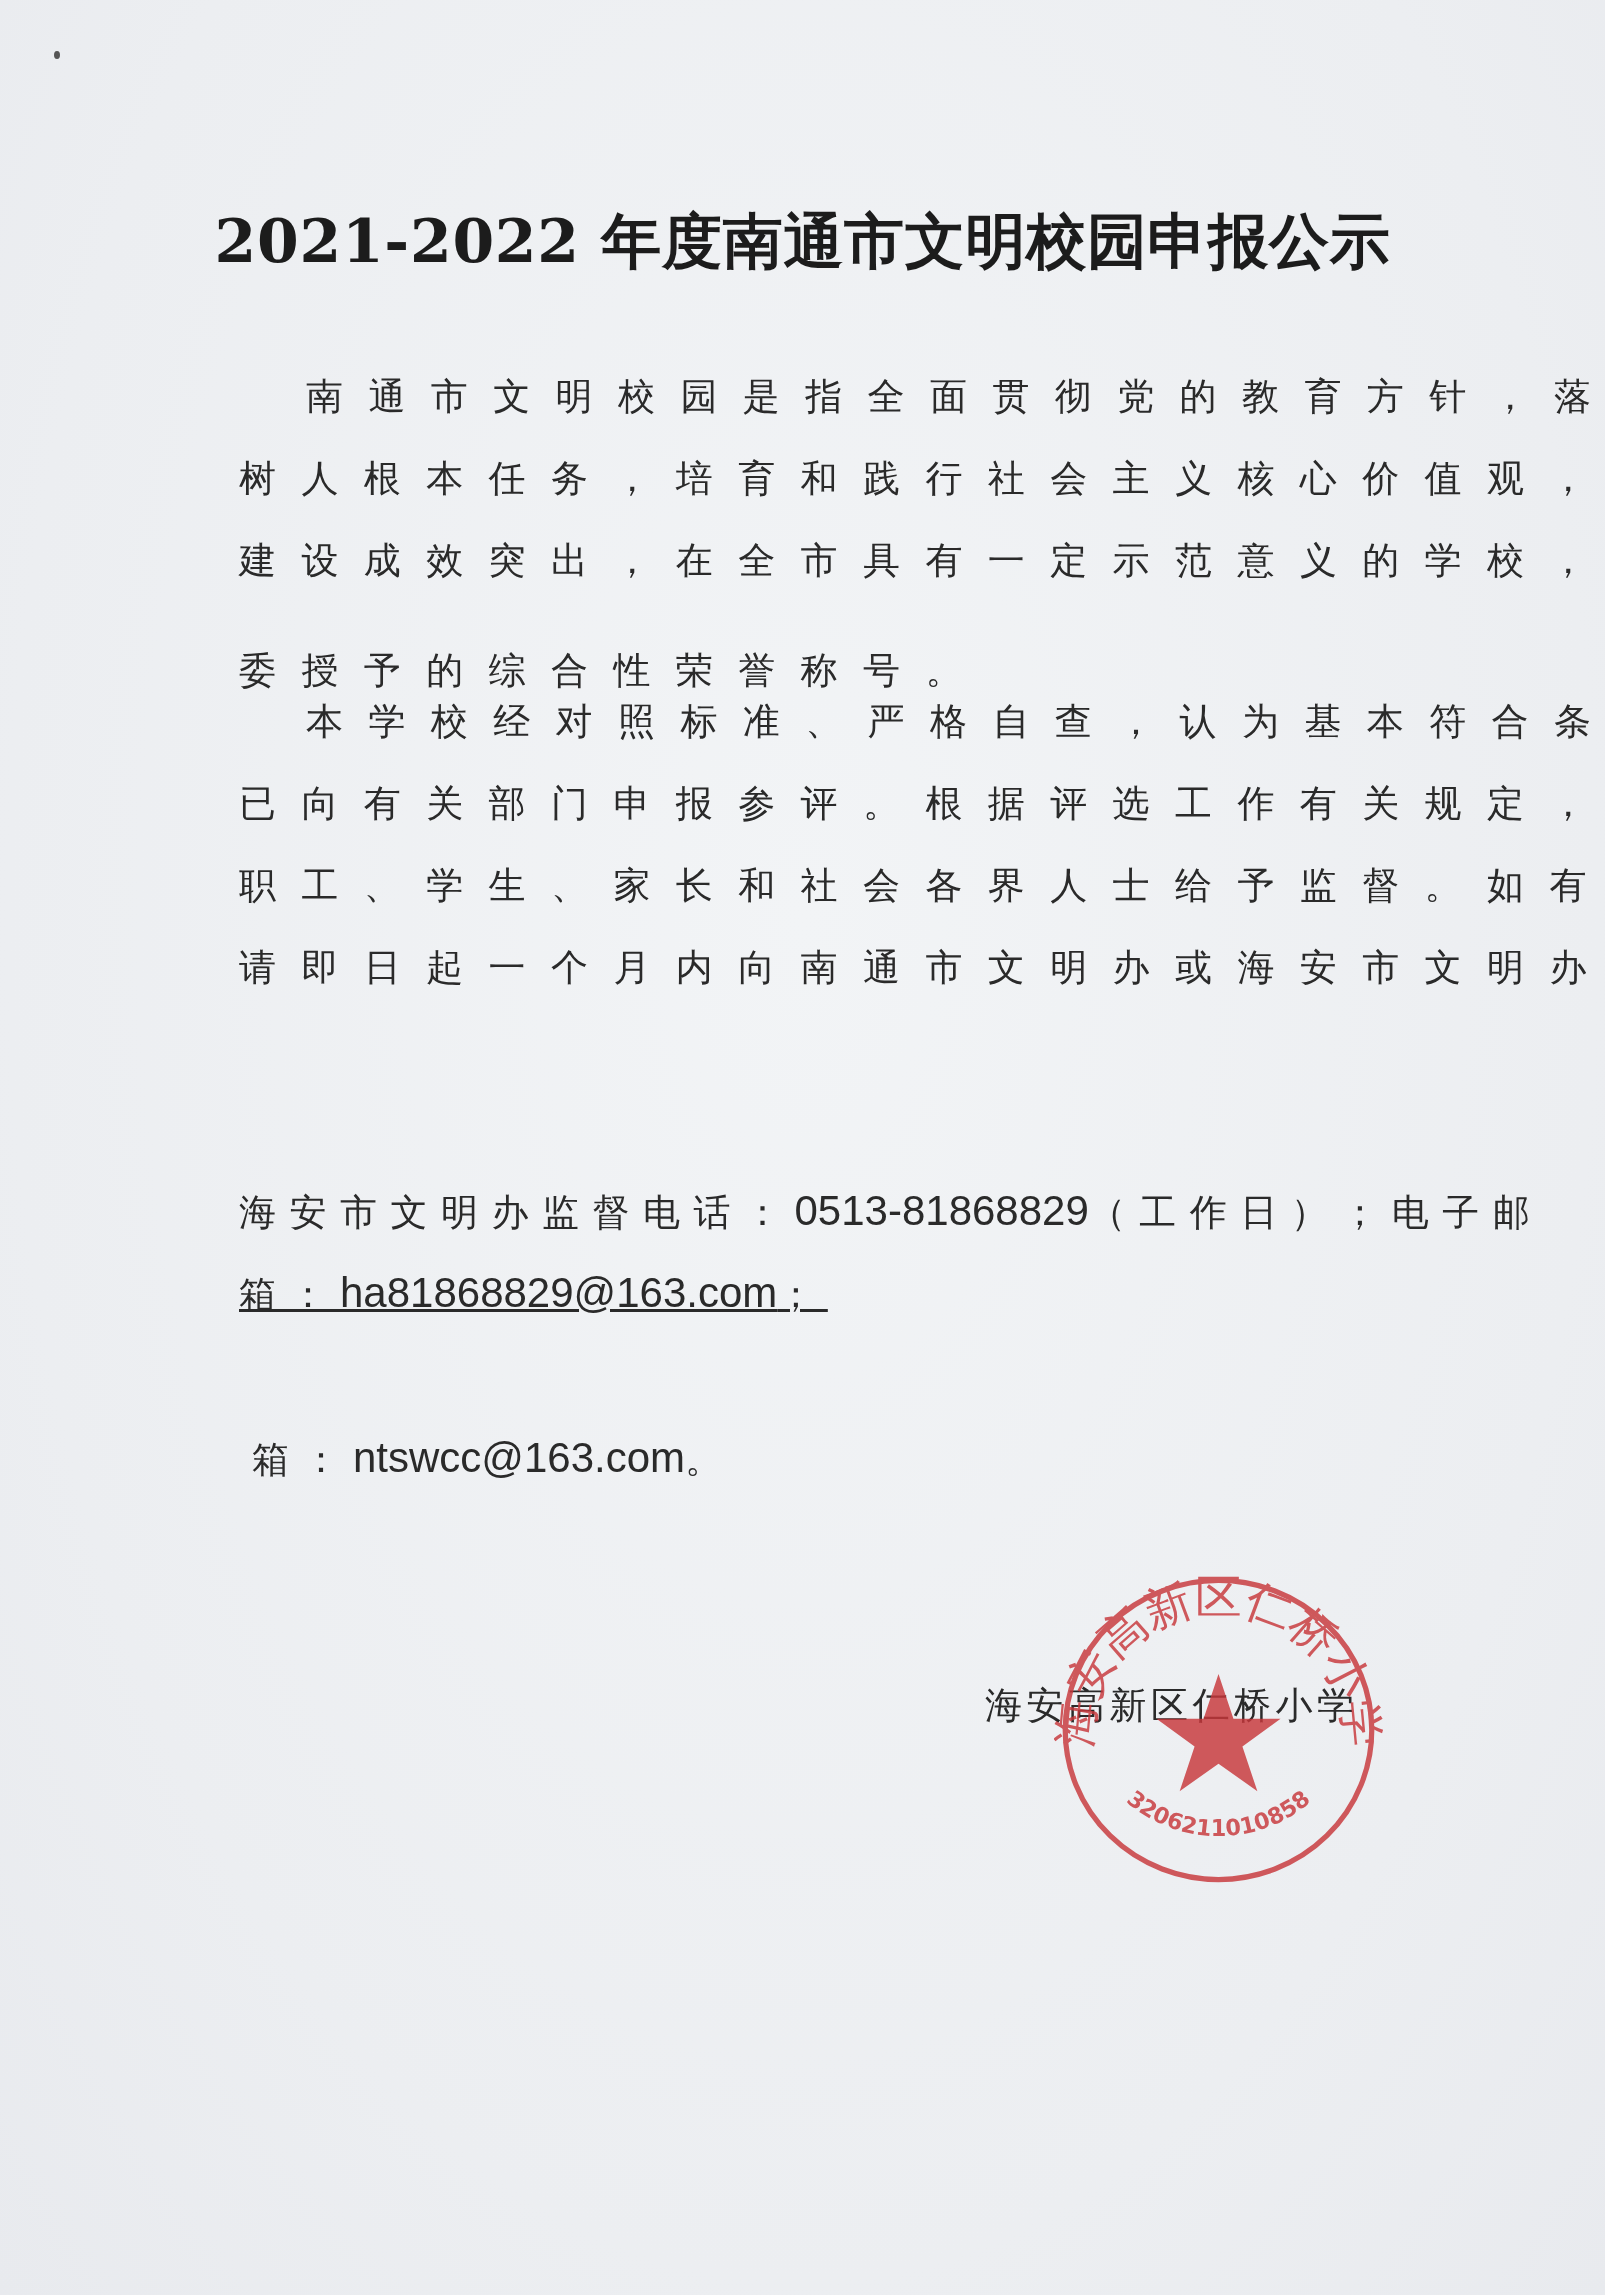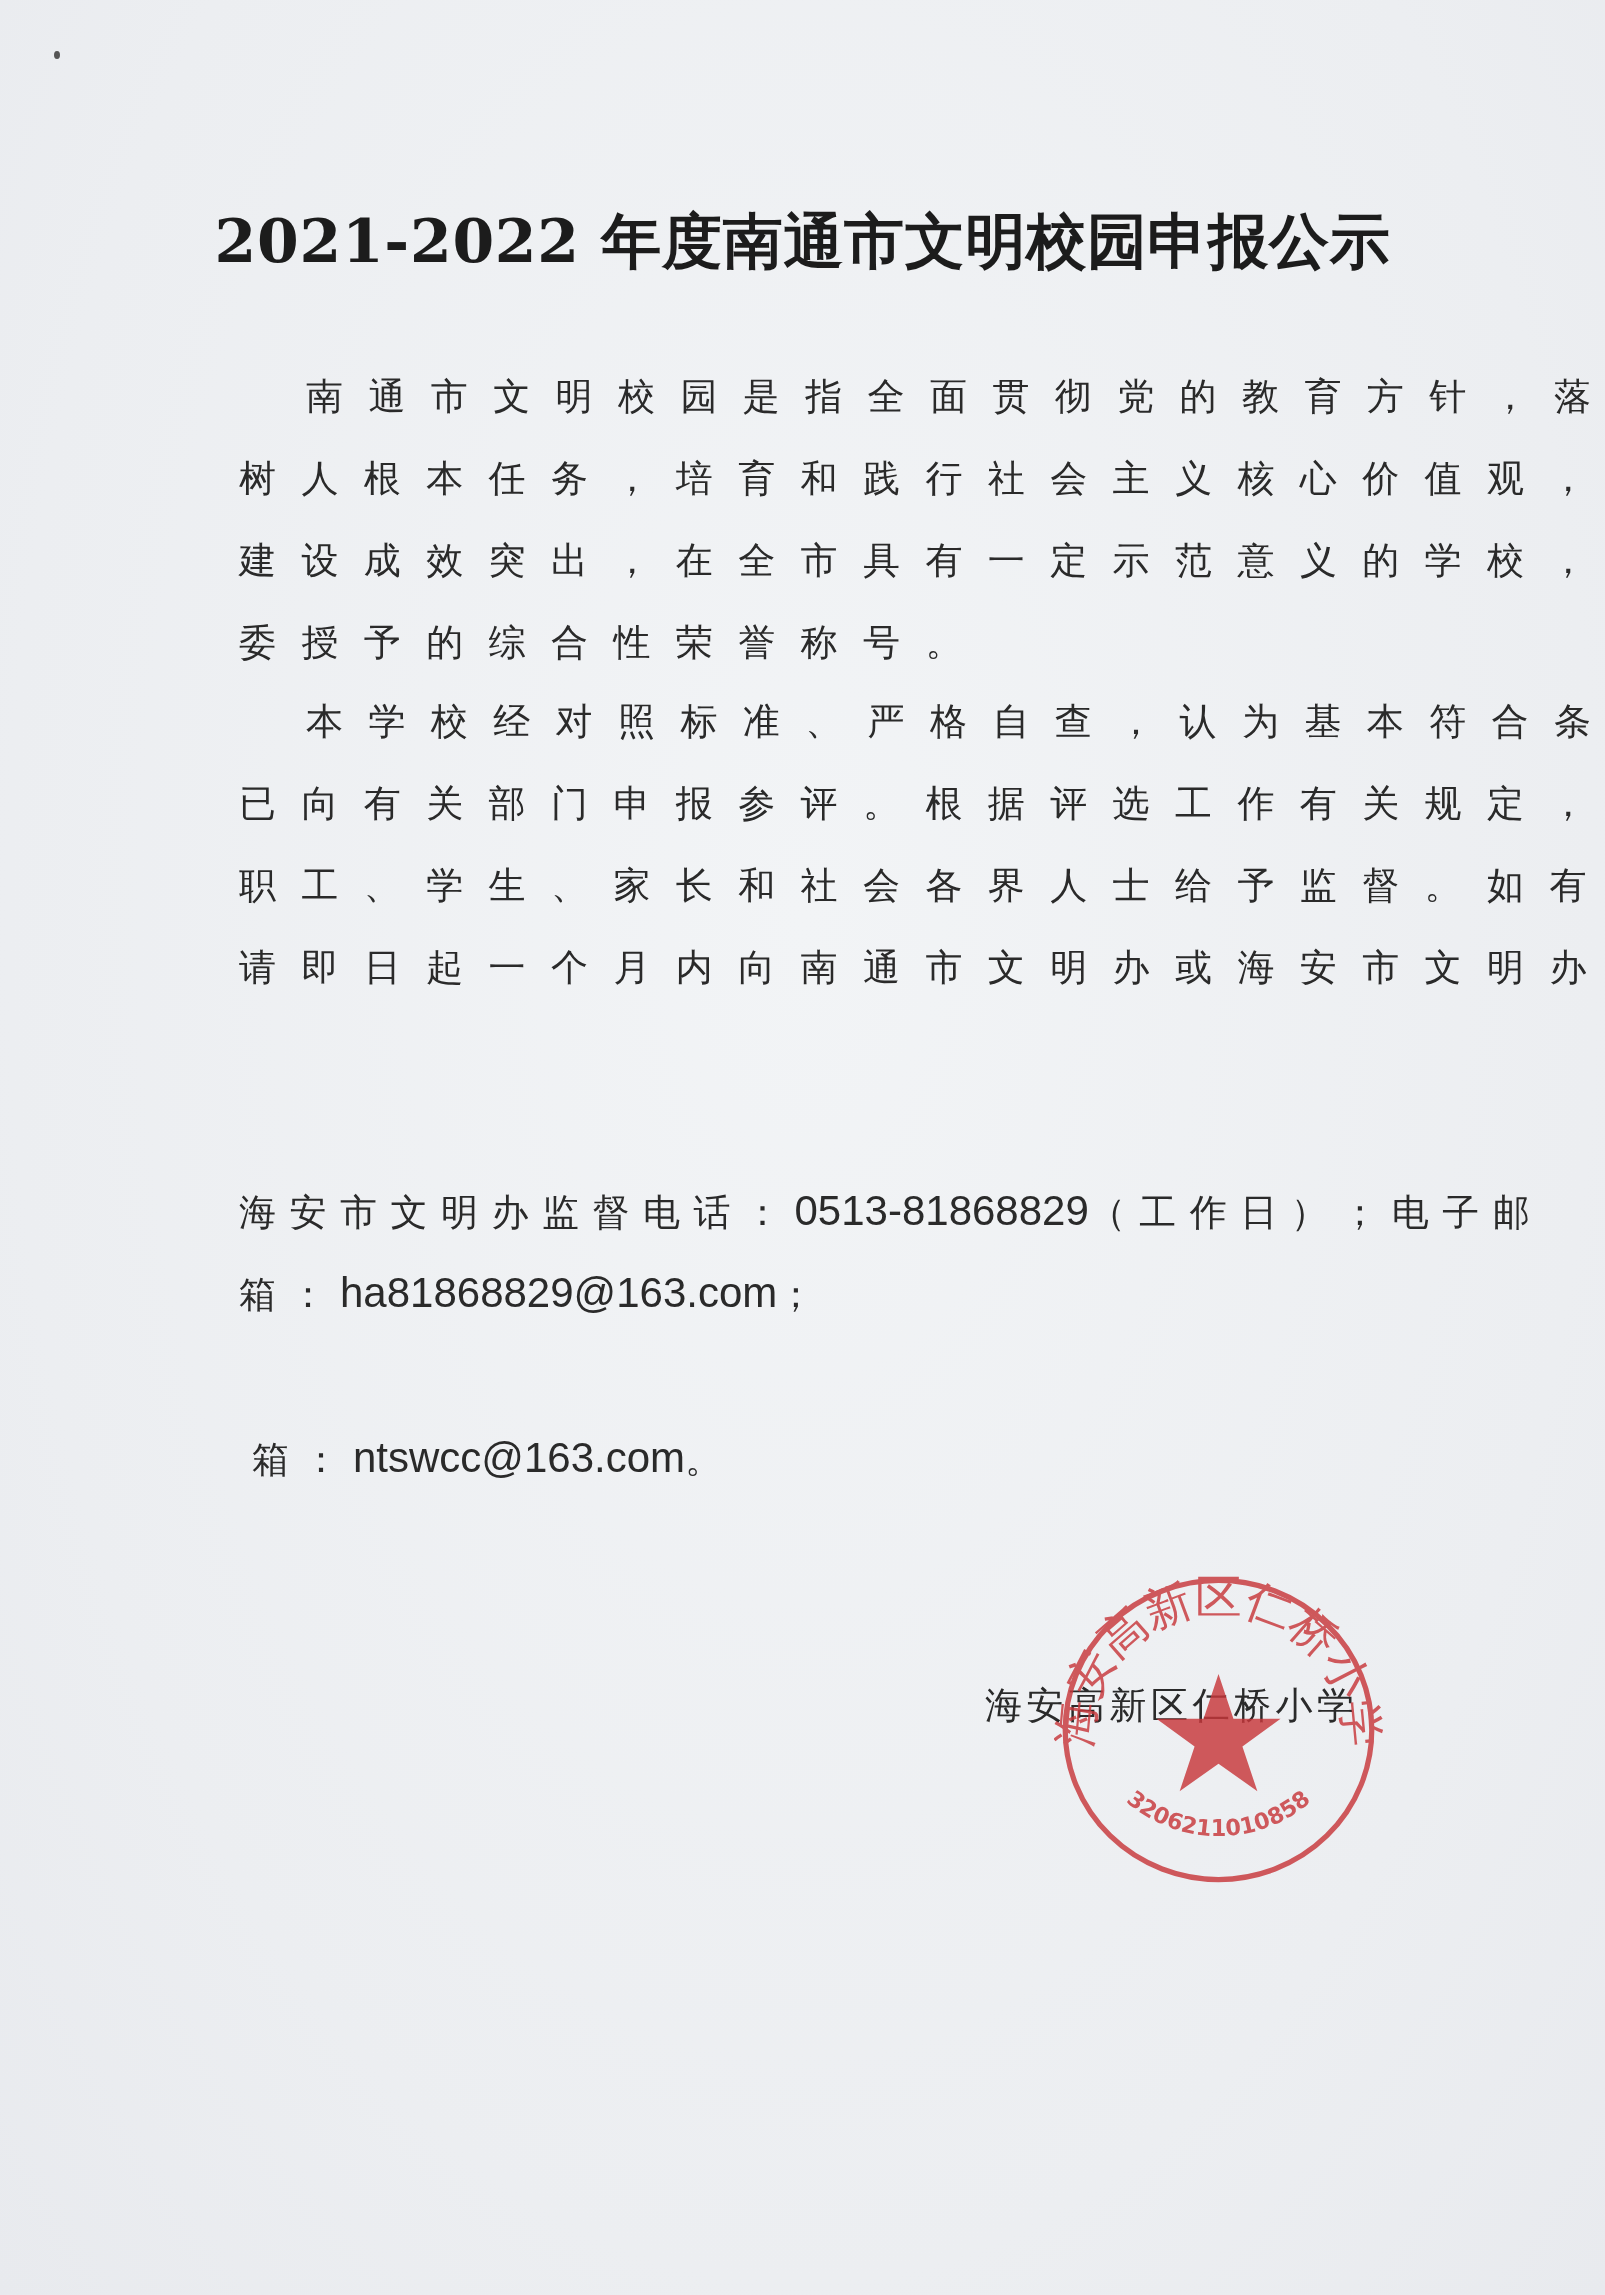--- a/index.html
+++ b/index.html
@@ -38,31 +38,31 @@
 <body>
 
 <div class="page">
   <div class="speck"></div>
 
   <div class="title">2021-2022 年度南通市文明校园申报公示</div>
 
   <div class="line" style="top:374px; left:306px;">南通市文明校园是指全面贯彻党的教育方针，落实立德</div>
   <div class="line" style="top:456px;">树人根本任务，培育和践行社会主义核心价值观，精神文明</div>
   <div class="line" style="top:538px;">建设成效突出，在全市具有一定示范意义的学校，是市文明</div>
-  <div class="line" style="top:620px;">委授予的综合性荣誉称号。</div>
+  <div class="line" style="top:648px;">委授予的综合性荣誉称号。</div>
 
   <div class="line" style="top:699px; left:306px;">本学校经对照标准、严格自查，认为基本符合条件，并</div>
   <div class="line" style="top:781px;">已向有关部门申报参评。根据评选工作有关规定，请本校教</div>
   <div class="line" style="top:863px;">职工、学生、家长和社会各界人士给予监督。如有意见建议，</div>
   <div class="line" style="top:945px;">请即日起一个月内向南通市文明办或海安市文明办反映。</div>
 
   <div class="line tight" style="top:1188px;">
     <span>海安市文明办监督电话：</span><span class="num">0513-81868829</span><span>（工作日）；电子邮</span>
   </div>
-  <div class="line tight" style="top:1270px;">
+  <div class="line tight" style="top:1270px;text-decoration:underline;">
     <span>箱：</span><span class="num">ha81868829@163.com</span><span>；</span>
   </div>
 
   <div class="line tight" style="top:1435px;margin-left:13px;">
     <span>箱：</span><span class="num">ntswcc@163.com</span><span>。</span>
   </div>
 
   <div class="sig" style="left:985px; top:1681px;">海安高新区仁桥小学</div>
 
   <svg class="stamp" viewBox="0 0 440 420" style="opacity:0.82;">

